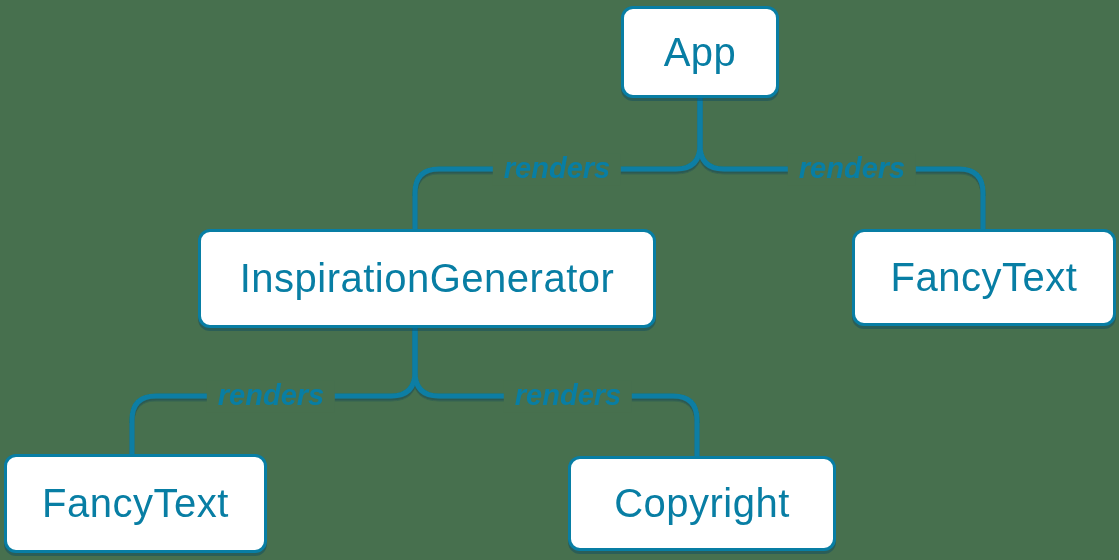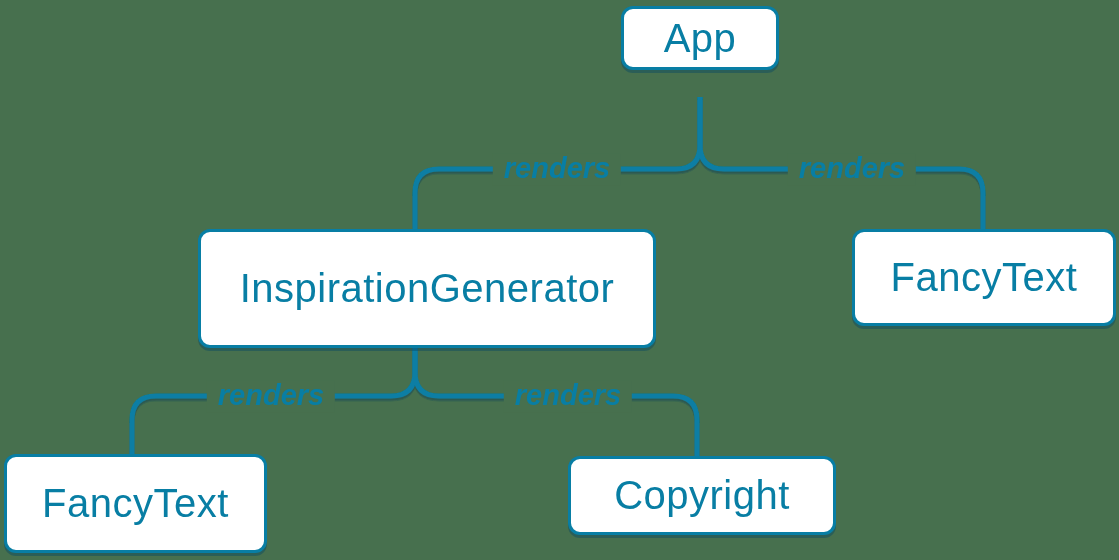--- a/index.html
+++ b/index.html
@@ -36,25 +36,25 @@
     background:var(--node-fill);
     border:3px solid var(--accent);
     border-radius:12px;
     color:var(--accent);
     font-size:40px;
     font-weight:500;
     letter-spacing:0.5px;
     box-shadow:0 3px 0 rgba(9,73,99,0.45);
     white-space:nowrap;
   }
-  .node-app{left:621px;top:6px;width:158px;height:64px;}
-  .node-inspiration-generator{left:198px;top:229px;width:458px;height:119px;}
+  .node-app{left:621px;top:6px;width:158px;height:92px;}
+  .node-inspiration-generator{left:198px;top:229px;width:458px;height:99px;}
   .node-fancy-text-right{left:852px;top:229px;width:264px;height:97px;}
   .node-fancy-text-left{left:4px;top:454px;width:263px;height:99px;}
-  .node-copyright{left:568px;top:456px;width:268px;height:79px;}
+  .node-copyright{left:568px;top:456px;width:268px;height:95px;}
   .edge-label{
     position:absolute;
     transform:translate(-50%,-50%);
     background:var(--bg);
     color:var(--accent);
     font-size:29px;
     font-weight:700;
     line-height:1.1;
     padding:0 11px;
     white-space:nowrap;

